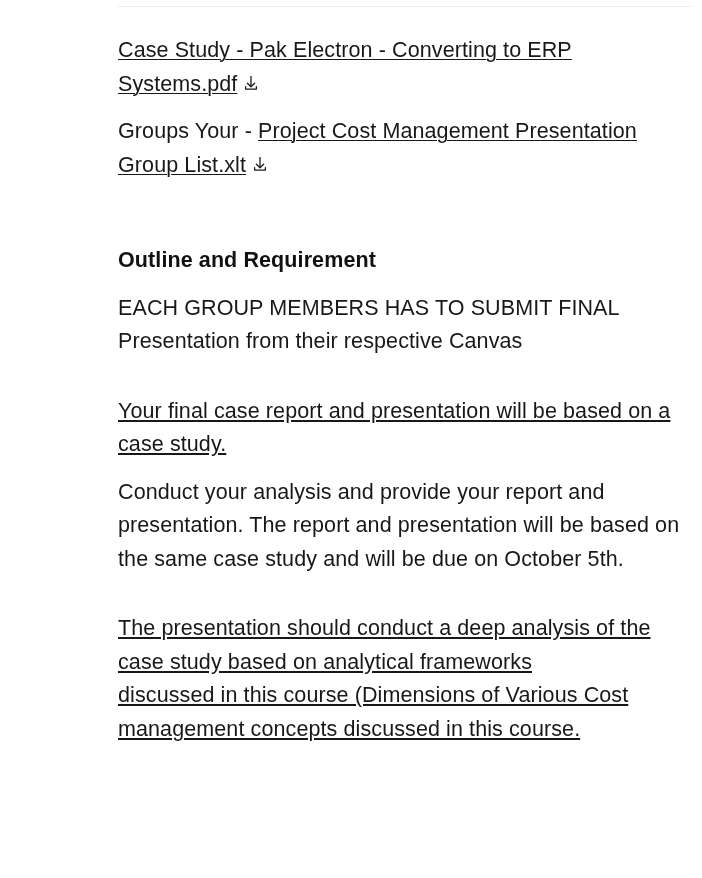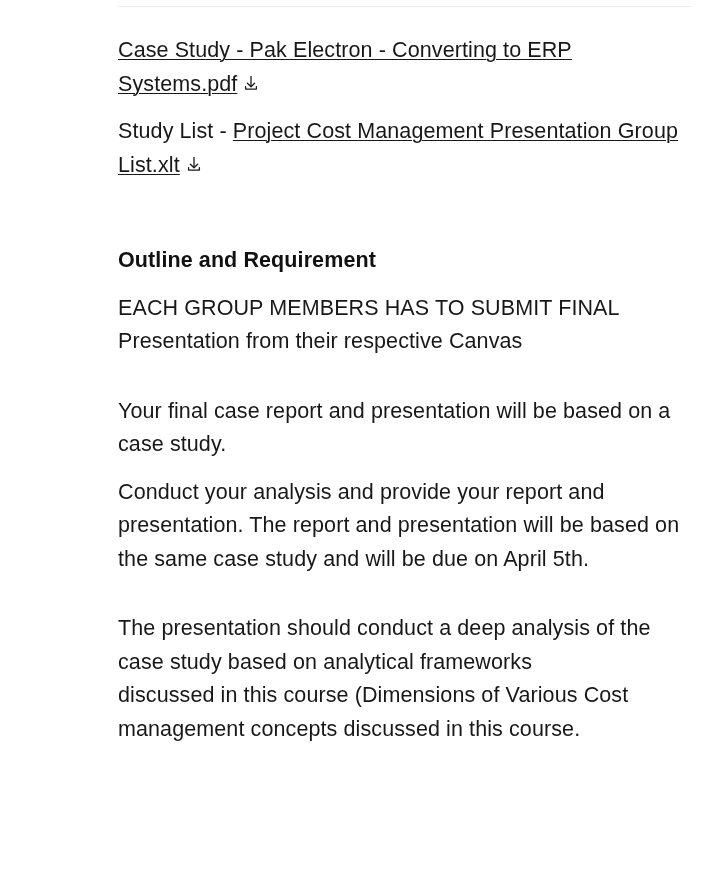--- a/index.html
+++ b/index.html
@@ -78,20 +78,21 @@
   .para-gap-lg {
     margin-top: 62px;
   }
 
   .para-gap-md {
     margin-top: 48px;
   }
 
   .para-gap-sm {
     margin-top: 36px;
+    text-decoration: underline;
   }
 
   .heading {
     font-weight: 700;
     font-size: 21.5px;
     line-height: 33.5px;
     color: #111111;
   }
 
   .nowrap-block {
@@ -108,33 +109,33 @@
 
     <div class="block link-para">
       <span class="file-link">Case Study - Pak Electron - Converting to ERP Systems.pdf</span><span class="dl-icon"><svg viewBox="0 0 20 20" width="20" height="20" aria-hidden="true">
               <path d="M10 2.6 L10 12.2" stroke="#1a1a1a" stroke-width="1.3" fill="none" stroke-linecap="round"></path>
               <path d="M6.4 9.2 L10 12.8 L13.6 9.2" stroke="#1a1a1a" stroke-width="1.3" fill="none" stroke-linecap="round" stroke-linejoin="round"></path>
               <path d="M4.6 12.6 L4.6 15.1 L15.4 15.1 L15.4 12.6" stroke="#1a1a1a" stroke-width="1.3" fill="none" stroke-linecap="round" stroke-linejoin="round"></path>
             </svg></span>
     </div>
 
     <div class="block para">
-      <span class="plain-prefix">Study List - </span><span class="file-link">Project Cost Management Presentation Group List.xlt</span><span class="dl-icon"><svg viewBox="0 0 20 20" width="20" height="20" aria-hidden="true">
+      <span class="plain-prefix">Groups Your - </span><span class="file-link">Project Cost Management Presentation Group List.xlt</span><span class="dl-icon"><svg viewBox="0 0 20 20" width="20" height="20" aria-hidden="true">
               <path d="M10 2.6 L10 12.2" stroke="#1a1a1a" stroke-width="1.3" fill="none" stroke-linecap="round"></path>
               <path d="M6.4 9.2 L10 12.8 L13.6 9.2" stroke="#1a1a1a" stroke-width="1.3" fill="none" stroke-linecap="round" stroke-linejoin="round"></path>
               <path d="M4.6 12.6 L4.6 15.1 L15.4 15.1 L15.4 12.6" stroke="#1a1a1a" stroke-width="1.3" fill="none" stroke-linecap="round" stroke-linejoin="round"></path>
             </svg></span>
     </div>
 
     <div class="block heading para-gap-lg">Outline and Requirement</div>
 
     <div class="block para">EACH GROUP MEMBERS HAS TO SUBMIT FINAL Presentation from their respective Canvas</div>
 
 
     <div class="block para-gap-sm">Your final case report and presentation will be based on a case study.</div>
 
-    <div class="block para">Conduct your analysis and provide your report and presentation. The report and presentation will be based on the same case study and will be due on April 5th.</div>
+    <div class="block para">Conduct your analysis and provide your report and presentation. The report and presentation will be based on the same case study and will be due on October 5th.</div>
 
     <div class="block para-gap-sm nowrap-block">The presentation should conduct a deep analysis of the case study based on analytical frameworks
 discussed in this course (Dimensions of Various Cost management concepts discussed in this course.</div>
 
   </div>
 </div>
 
 </body></html>

